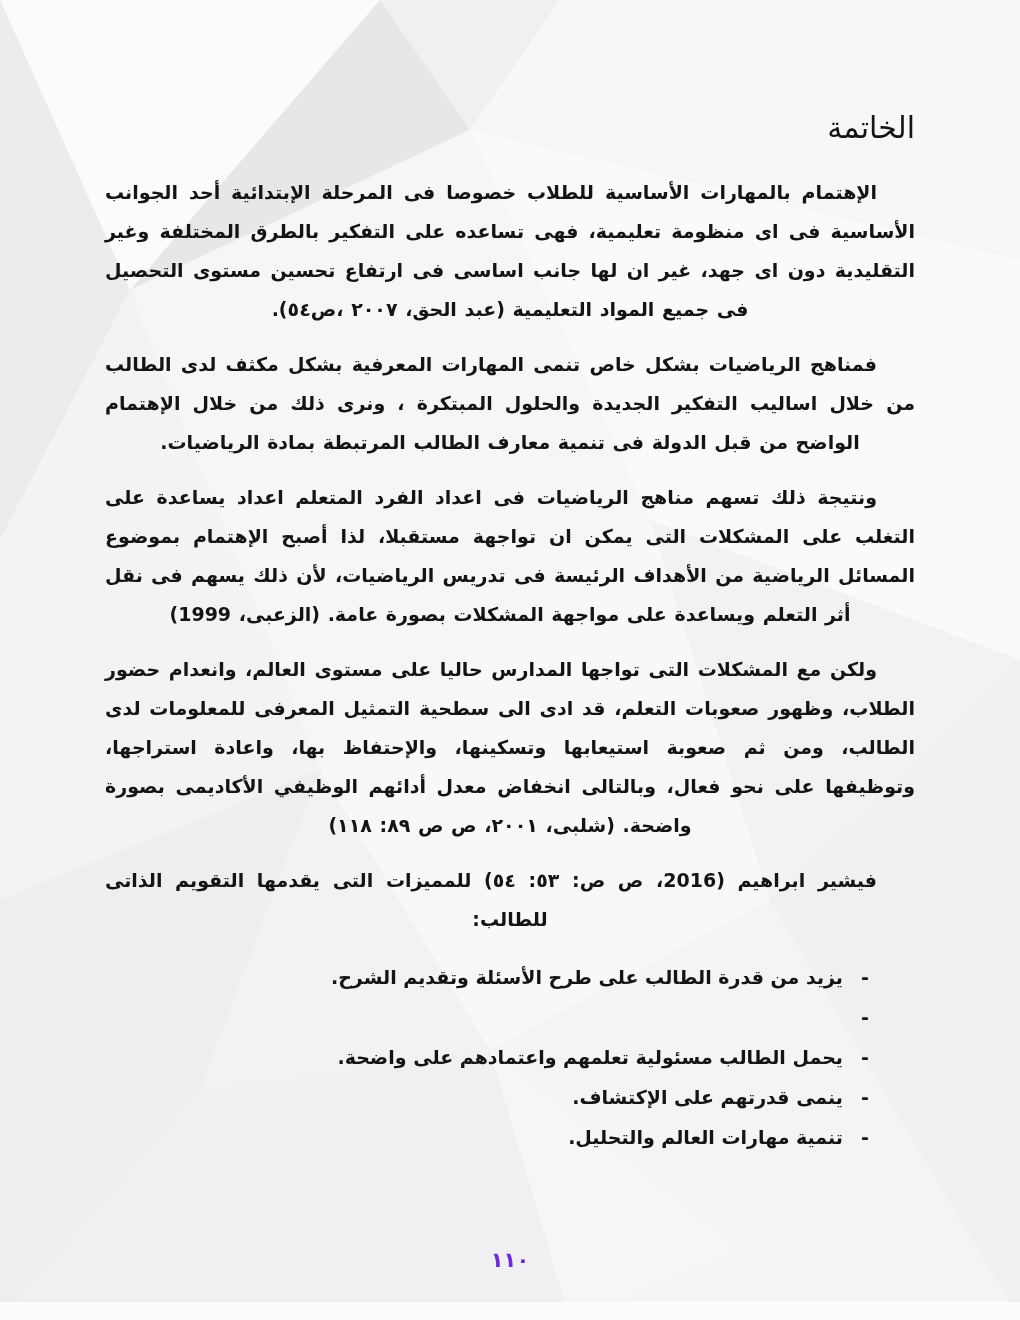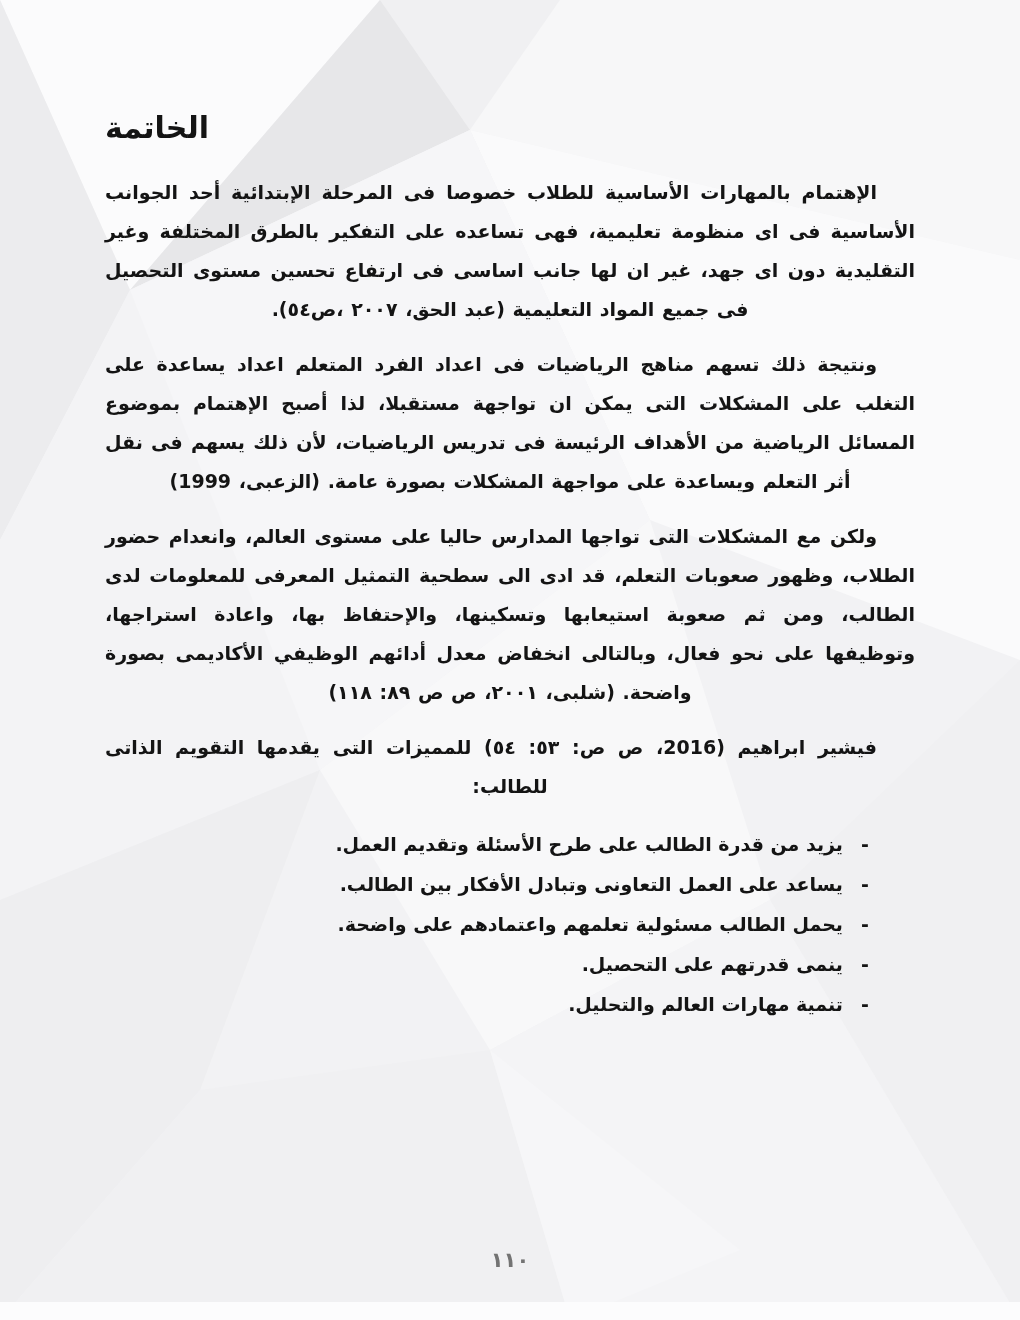--- a/index.html
+++ b/index.html
@@ -10,23 +10,23 @@
   }
   .poly-bg{position:absolute;inset:0;z-index:0;}
   .page{
     position:absolute;inset:0;z-index:1;
     direction:rtl;
     padding:110px 105px 0 105px;
     box-sizing:border-box;
     color:#141414;
   }
   .doc-title{
-    text-align:left;
+    text-align:right;
     font-size:30px;
-    font-weight:bold;
+    font-weight:normal;
     margin:0 0 28px 0;
     letter-spacing:0;
   }
   .doc-paragraphs p{
     font-size:19px;
     font-weight:bold;
     line-height:39px;
     text-align:justify;
     text-align-last:center;
     text-indent:38px;
@@ -48,21 +48,21 @@
     width:26px;
     flex:0 0 26px;
     text-align:right;
   }
   .page-number{
     position:absolute;
     bottom:48px;left:0;right:0;
     text-align:center;
     font-size:21px;
     font-weight:bold;
-    color:#737373;
+    color:#6d28d9;
     letter-spacing:4px;
     z-index:1;
     margin-top:24px;
   }
 </style>
 </head>
 <body>
 
 <svg class="poly-bg" width="1020" height="1320" viewBox="0 0 1020 1320" preserveAspectRatio="none">
   <rect x="0" y="0" width="1020" height="1320" fill="#f2f2f4"></rect>
@@ -81,41 +81,41 @@
   <polygon points="200,1090 490,1050 570,1320 0,1320" fill="#f0f0f2"></polygon>
   <polygon points="490,1050 570,1320 740,1250" fill="#f6f6f8"></polygon>
   <rect x="0" y="1302" width="1020" height="18" fill="#fcfcfd"></rect>
 </svg>
 
 <div class="page">
   <h1 class="doc-title">الخاتمة</h1>
 
   <div class="doc-paragraphs" id="paragraphs">
       <p>الإهتمام بالمهارات الأساسية للطلاب خصوصا فى المرحلة الإبتدائية أحد الجوانب الأساسية فى اى منظومة تعليمية، فهى تساعده على التفكير بالطرق المختلفة وغير التقليدية دون اى جهد، غير ان لها جانب اساسى فى ارتفاع تحسين مستوى التحصيل فى جميع المواد التعليمية (عبد الحق، ٢٠٠٧ ،ص٥٤).</p>
+      <p>فمناهج الرياضيات بشكل خاص تنمى المهارات المعرفية بشكل مكثف لدى الطالب من خلال اساليب التفكير الجديدة والحلول المبتكرة ، ونرى ذلك من خلال الإهتمام الواضح من قبل الدولة فى تنمية معارف الطالب المرتبطة بمادة الرياضيات.</p>
       <p>ونتيجة ذلك تسهم مناهج الرياضيات فى اعداد الفرد المتعلم اعداد يساعدة على التغلب على المشكلات التى يمكن ان تواجهة مستقبلا، لذا أصبح الإهتمام بموضوع المسائل الرياضية من الأهداف الرئيسة فى تدريس الرياضيات، لأن ذلك يسهم فى نقل أثر التعلم ويساعدة على مواجهة المشكلات بصورة عامة. (الزعبى، 1999)</p>
       <p>ولكن مع المشكلات التى تواجها المدارس حاليا على مستوى العالم، وانعدام حضور الطلاب، وظهور صعوبات التعلم، قد ادى الى سطحية التمثيل المعرفى للمعلومات لدى الطالب، ومن ثم صعوبة استيعابها وتسكينها، والإحتفاظ بها، واعادة استراجها، وتوظيفها على نحو فعال، وبالتالى انخفاض معدل أدائهم الوظيفي الأكاديمى بصورة واضحة. (شلبى، ٢٠٠١، ص ص ٨٩: ١١٨)</p>
       <p>فيشير ابراهيم (2016، ص ص: ٥٣: ٥٤) للمميزات التى يقدمها التقويم الذاتى للطالب:</p>
     </div>
 
   <div class="doc-list" id="bullet-list">
       <div class="li">
         <span class="dash">-</span>
-        <span>يزيد من قدرة الطالب على طرح الأسئلة وتقديم العمل.</span>
+        <span>يزيد من قدرة الطالب على طرح الأسئلة وتقديم الشرح.</span>
       </div>
       <div class="li">
         <span class="dash">-</span>
-        <span>يساعد على العمل التعاونى وتبادل الأفكار بين الطالب.</span>
       </div>
       <div class="li">
         <span class="dash">-</span>
         <span>يحمل الطالب مسئولية تعلمهم واعتمادهم على واضحة.</span>
       </div>
       <div class="li">
         <span class="dash">-</span>
-        <span>ينمى قدرتهم على التحصيل.</span>
+        <span>ينمى قدرتهم على الإكتشاف.</span>
       </div>
       <div class="li">
         <span class="dash">-</span>
         <span>تنمية مهارات العالم والتحليل.</span>
       </div>
     </div>
 </div>
 
 <div class="page-number">١١٠</div>
 

